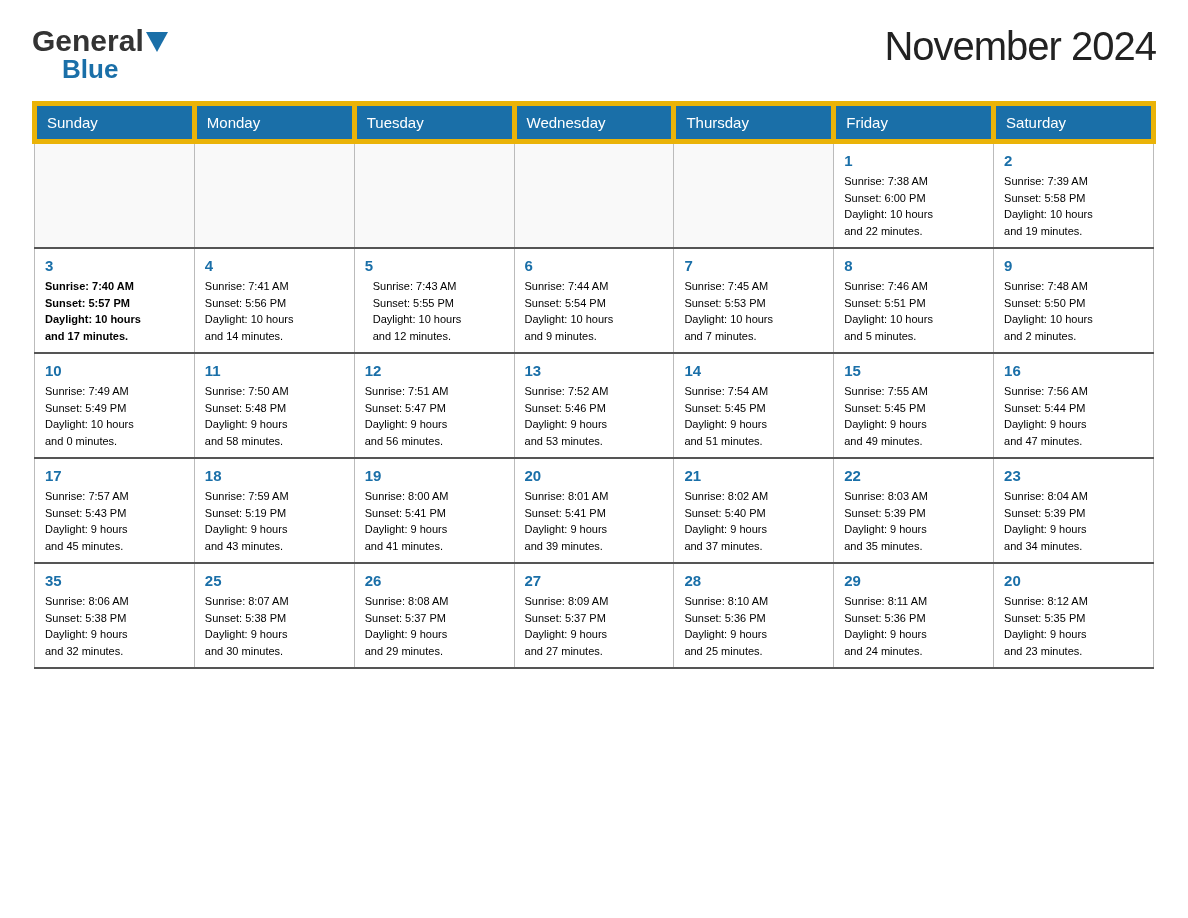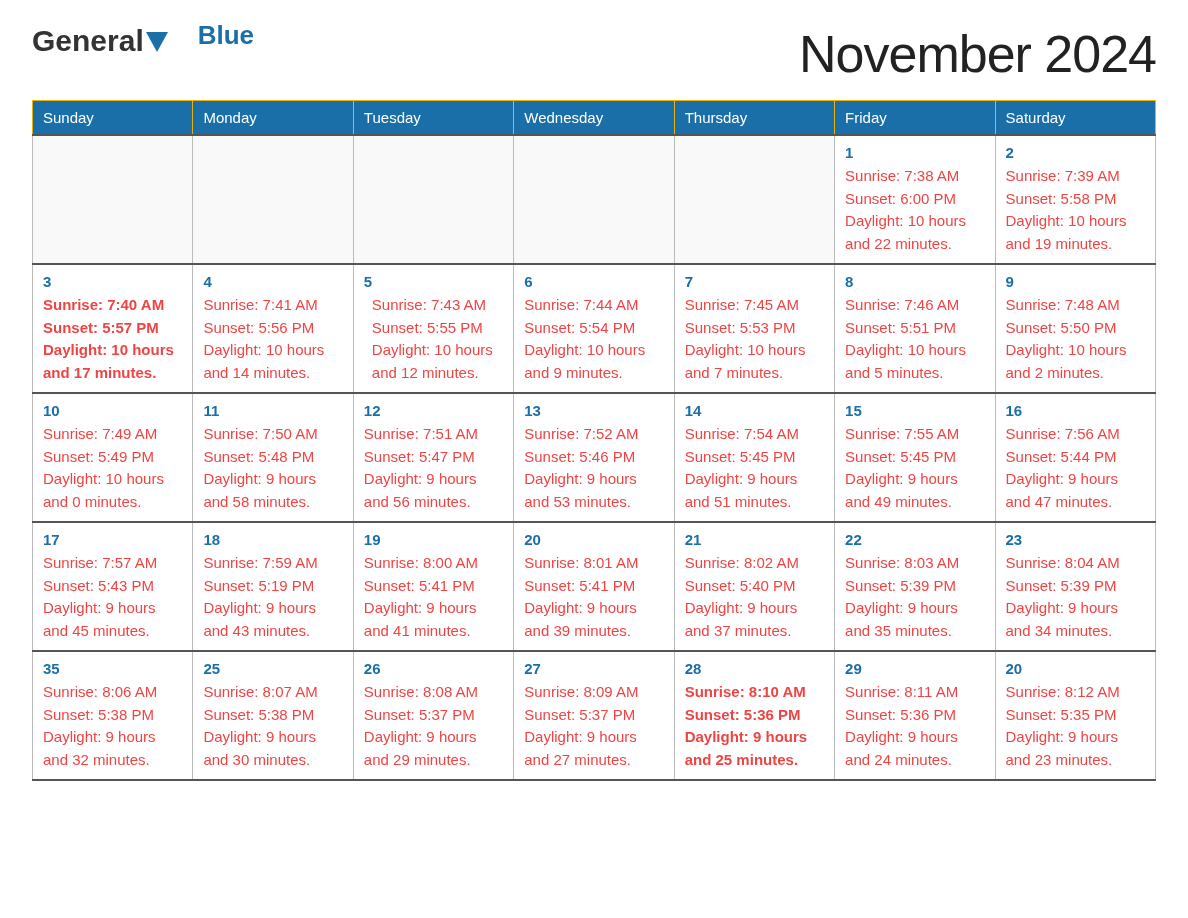--- a/index.html
+++ b/index.html
@@ -11,28 +11,28 @@
       min-height: 918px;
     }
     .header {
       display: flex;
       justify-content: space-between;
       align-items: flex-start;
       margin-bottom: 16px;
     }
     .logo {
       display: flex;
-      flex-direction: row;
+      flex-direction: column;
       align-items: flex-start;
     }
     .title-block {
       text-align: right;
     }
     .month-title {
-      font-size: 52px;
+      font-size: 40px;
       font-weight: 300;
       color: #222;
       letter-spacing: -1px;
     }
     .location-title {
       font-size: 20px;
       color: #444;
       margin-top: 4px;
     }
     .calendar {
@@ -40,21 +40,21 @@
       border-collapse: collapse;
       border: 1px solid #aaa;
     }
     .calendar th {
       background-color: #1a6fa8;
       color: #fff;
       font-size: 15px;
       font-weight: normal;
       padding: 8px 10px;
       text-align: left;
-      border: 1px solid #eab308;
+      border: 5px solid #eab308;
     }
     .calendar td {
       vertical-align: top;
       padding: 8px 10px;
       border: 1px solid #bbb;
       width: 14.28%;
       min-height: 100px;
       font-size: 13px;
       color: #222;
     }
@@ -62,22 +62,22 @@
       border-bottom: 2px solid #555;
     }
     .day-number {
       font-size: 15px;
       font-weight: bold;
       color: #1a6fa8;
       display: block;
       margin-bottom: 4px;
     }
     .day-info {
-      font-size: 15px;
-      color: #ef4444;
+      font-size: 11px;
+      color: #000000;
       line-height: 1.5;
     }
     .empty-cell {
       background: #f9f9f9;
     }
   </style>
 </head>
 <body>
 
 <div class="header">
@@ -308,21 +308,21 @@
         </td>
         <td>
           <span class="day-number">27</span>
           <div class="day-info" style="white-space: pre-line;">Sunrise: 8:09 AM
 Sunset: 5:37 PM
 Daylight: 9 hours
 and 27 minutes.</div>
         </td>
         <td>
           <span class="day-number">28</span>
-          <div class="day-info" style="white-space: pre-line; font-weight: bold;">Sunrise: 8:10 AM
+          <div class="day-info" style="white-space: pre-line;">Sunrise: 8:10 AM
 Sunset: 5:36 PM
 Daylight: 9 hours
 and 25 minutes.</div>
         </td>
         <td>
           <span class="day-number">29</span>
           <div class="day-info" style="white-space: pre-line;">Sunrise: 8:11 AM
 Sunset: 5:36 PM
 Daylight: 9 hours
 and 24 minutes.</div>

